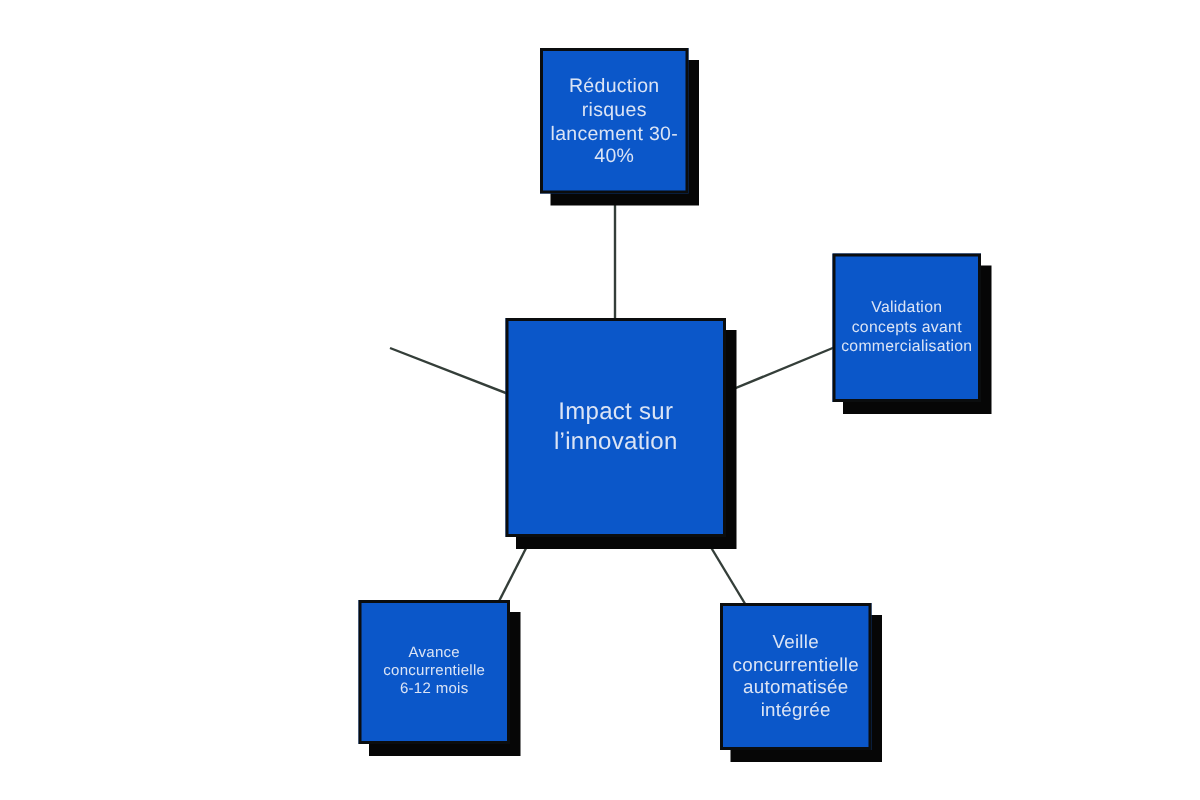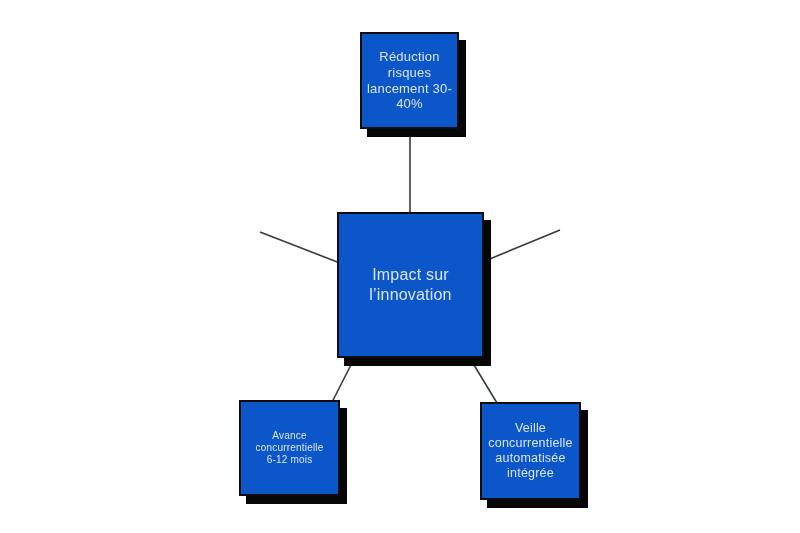--- a/index.html
+++ b/index.html
@@ -73,20 +73,25 @@
   </div>
 
   <div class="node node-top">
     <span class="label">Réduction
 risques
 lancement 30-
 40%</span>
   </div>
 
 
+  <div class="node node-right">
+    <span class="label">Validation
+concepts avant
+commercialisation</span>
+  </div>
 
   <div class="node node-bottom-left">
     <span class="label">Avance
 concurrentielle
 6-12 mois</span>
   </div>
 
   <div class="node node-bottom-right">
     <span class="label">Veille
 concurrentielle

